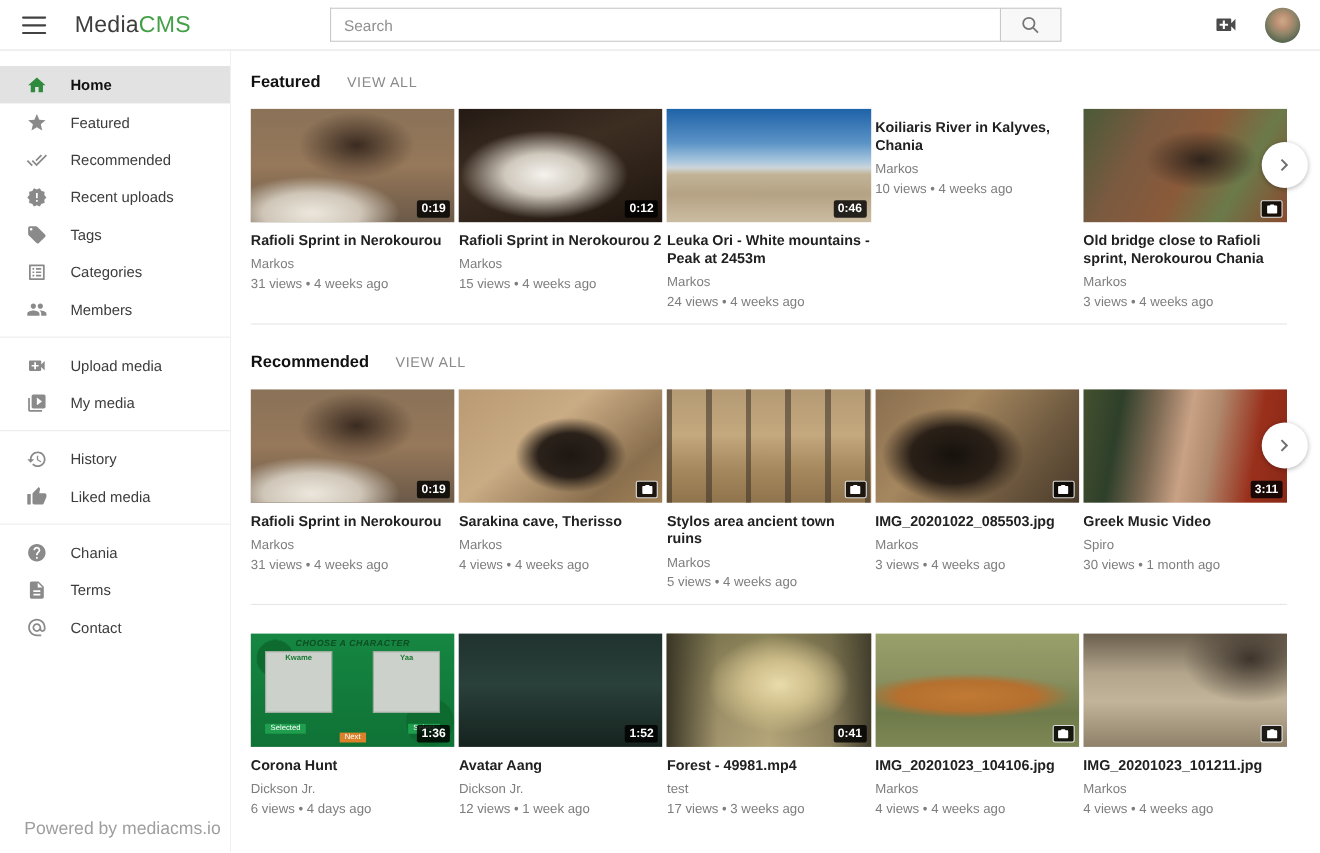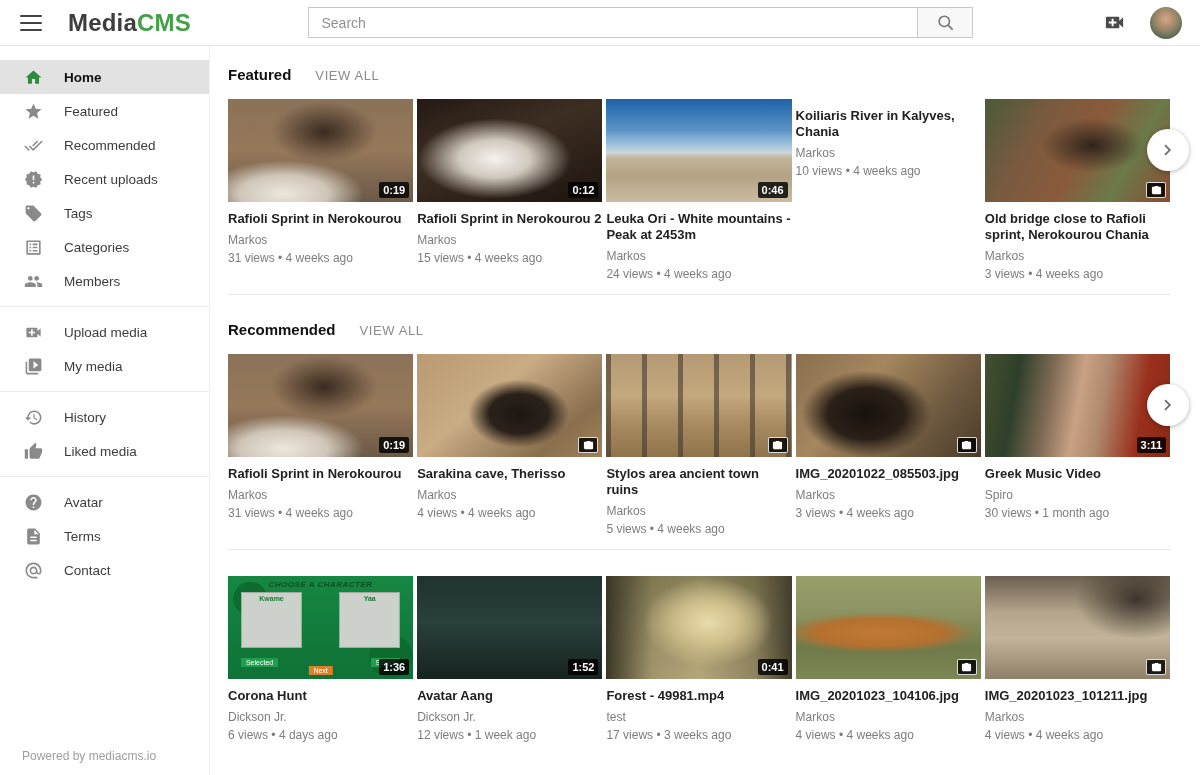--- a/index.html
+++ b/index.html
@@ -4,21 +4,21 @@
 <style>
   * { box-sizing: border-box; margin: 0; padding: 0; }
   html,body { width:1200px; height:775px; overflow:hidden; }
   body { font-family:"Liberation Sans", sans-serif; background:#fff; color:#212121; }
 
   
   .header { height:46px; display:flex; align-items:center; padding:0 18px 0 20px;
             border-bottom:1px solid #e4e4e4; background:#fff; position:relative; z-index:5; }
   .hamburger { width:22px; height:16px; display:flex; flex-direction:column; justify-content:space-between; cursor:pointer; }
   .hamburger span { display:block; height:2px; background:#424242; border-radius:1px; }
-  .logo { margin-left:26px; font-size:24px; font-weight:700; letter-spacing:.2px; cursor:pointer; }
+  .logo { margin-left:26px; font-size:21px; font-weight:400; letter-spacing:.2px; cursor:pointer; }
   .logo .lg-media { color:#3d3d3d; }
   .logo .lg-cms { color:#43a047; }
   .search-wrap { flex:1; display:flex; justify-content:center; }
   .search-group { display:flex; width:665px; }
   .search-input { flex:1; height:31px; border:1px solid #c9c9c9; border-right:none; padding:0 12px;
                   font-size:14px; color:#333; outline:none; font-family:"Liberation Sans",sans-serif; }
   .search-input::placeholder { color:#909090; }
   .search-btn { width:56px; height:31px; border:1px solid #c9c9c9; background:#f8f8f8;
                 display:flex; align-items:center; justify-content:center; cursor:pointer; }
   .header-right { display:flex; align-items:center; gap:24px; margin-left:12px; }
@@ -32,21 +32,21 @@
              display:flex; flex-direction:column; padding-top:12px; position:relative; }
   .side-group { padding:2px 0; }
   .side-group + .side-group { border-top:1px solid #ececec; margin-top:6px; padding-top:8px; }
   .side-item { display:flex; align-items:center; height:34px; padding-left:22px; cursor:pointer;
                font-size:13.5px; color:#3c3c3c; text-decoration:none; }
   .side-item.active { background:#e2e2e2; color:#111; font-weight:bold; }
   .side-icon { width:22px; height:22px; display:flex; align-items:center; justify-content:center; }
   .side-icon svg { width:19px; height:19px; fill:#8a8a8a; }
   .side-item.active .side-icon svg { fill:#2e8b3d; }
   .side-label { margin-left:20px; white-space:nowrap; }
-  .powered { position:absolute; bottom:12px; left:22px; font-size:12px; color:#9e9e9e; cursor:pointer; }
+  .powered { position:absolute; bottom:12px; left:22px; font-size:16px; color:#9e9e9e; cursor:pointer; }
 
   
   .main { flex:1; padding:20px 30px 0 18px; overflow:hidden; }
   .section-header { display:flex; align-items:baseline; margin-top:0; }
   .section + .section { margin-top:26px; }
   .section-title { font-size:15px; font-weight:bold; color:#111; }
   .view-all { margin-left:24px; font-size:13px; color:#8a8a8a; letter-spacing:.6px; cursor:pointer; text-decoration:none; }
   .card-row { display:flex; gap:4px; margin-top:16px; position:relative; }
   .card { flex:1; min-width:0; min-height:195px; cursor:pointer; }
   .thumb { height:103px; position:relative; background:#ccc; }
@@ -206,21 +206,21 @@
             <span class="side-label">Liked media</span>
           </a>
         </div>
         <div class="side-group">
           <a class="side-item">
             <span class="side-icon">
               <svg viewBox="0 0 24 24">
                 <path d="M12 2C6.48 2 2 6.48 2 12s4.48 10 10 10 10-4.48 10-10S17.52 2 12 2zm1 17h-2v-2h2v2zm2.07-7.75l-.9.92C13.45 12.9 13 13.5 13 15h-2v-.5c0-1.1.45-2.1 1.17-2.83l1.24-1.26c.37-.36.59-.86.59-1.41 0-1.1-.9-2-2-2s-2 .9-2 2H8c0-2.21 1.79-4 4-4s4 1.79 4 4c0 .88-.36 1.68-.93 2.25z"></path>
               </svg>
             </span>
-            <span class="side-label">Avatar</span>
+            <span class="side-label">Chania</span>
           </a>
           <a class="side-item">
             <span class="side-icon">
               <svg viewBox="0 0 24 24">
                 <path d="M14 2H6c-1.1 0-1.99.9-1.99 2L4 20c0 1.1.89 2 1.99 2H18c1.1 0 2-.9 2-2V8l-6-6zm2 16H8v-2h8v2zm0-4H8v-2h8v2zm-3-5V3.5L18.5 9H13z"></path>
               </svg>
             </span>
             <span class="side-label">Terms</span>
           </a>
           <a class="side-item">

